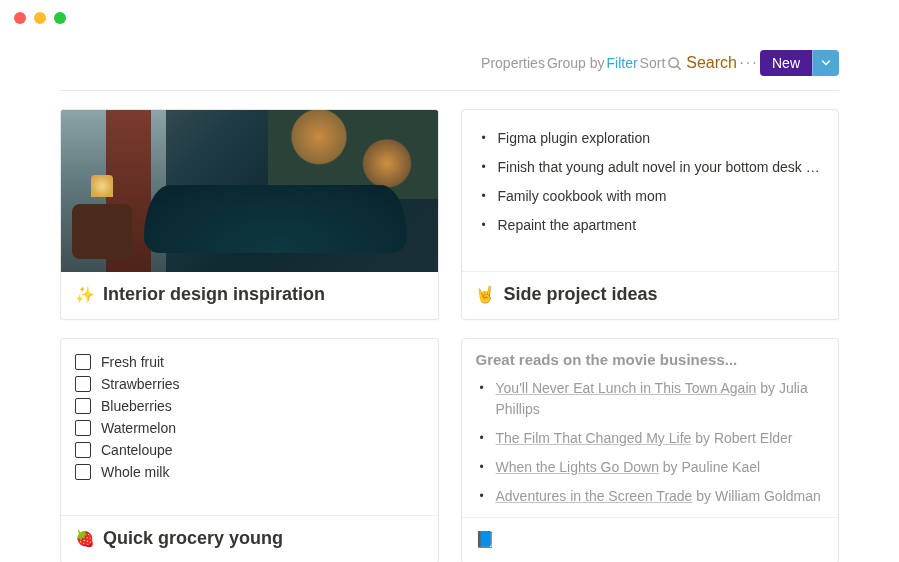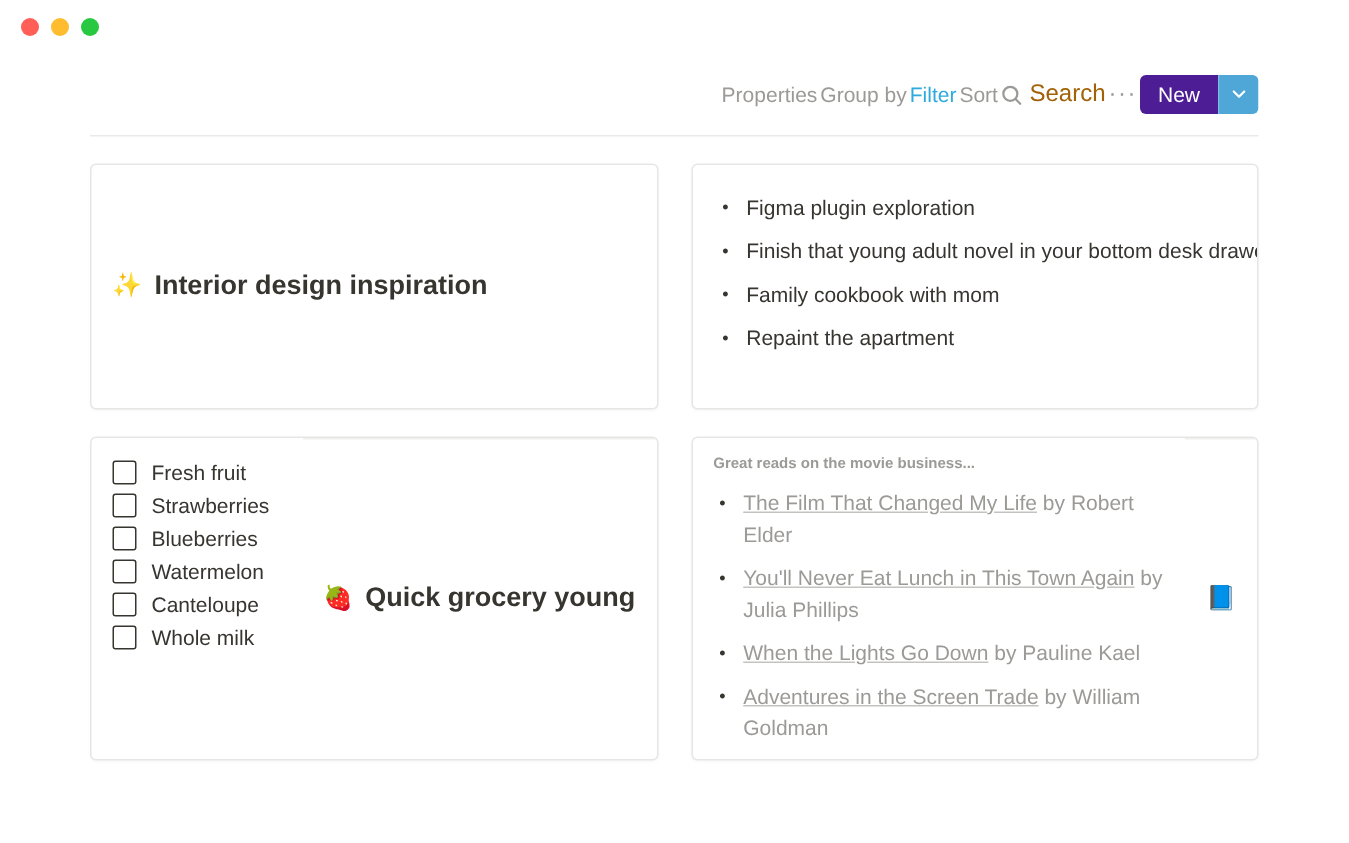--- a/index.html
+++ b/index.html
@@ -44,21 +44,21 @@
     .new-chevron { background: #4ea7d6; border: none; border-left: 1px solid rgba(255,255,255,0.25); border-radius: 0 4px 4px 0; padding: 5px 8px; display: flex; align-items: center; cursor: pointer; }
     .new-chevron svg { width: 10px; height: 10px; fill: #fff; }
     .grid { display: grid; grid-template-columns: 1fr 1fr; gap: 18px 22px; }
     .card {
       border: 1px solid #e6e6e4;
       border-radius: 4px;
       background: #fff;
       box-shadow: 0 1px 2px rgba(15,15,15,0.03);
       overflow: hidden;
       display: flex;
-      flex-direction: row;
+      flex-direction: column;
     }
     .card-body { padding: 14px 16px 10px; flex: 1; }
     .card-body.tight { padding: 12px 14px 6px; }
     .card-title-bar {
       padding: 12px 14px 14px;
       display: flex;
       align-items: center;
       gap: 8px;
       border-top: 1px solid #f0efed;
     }
@@ -140,21 +140,21 @@
       padding: 3px 0;
       font-size: 14px;
       color: #37352f;
     }
     .checkbox {
       width: 16px; height: 16px;
       border: 1.5px solid #37352f;
       border-radius: 2px;
       flex-shrink: 0;
     }
-    .reads-heading { font-size: 10px; font-weight: 600; color: #9b9a97; margin-bottom: 6px; }
+    .reads-heading { font-size: 15px; font-weight: 600; color: #9b9a97; margin-bottom: 6px; }
     .reads-list { list-style: none; padding: 0; }
     .reads-list li {
       font-size: 14px;
       color: #37352f;
       padding: 4px 0 4px 20px;
       position: relative;
       line-height: 1.5;
     }
     .reads-list li::before {
       content: '•';
@@ -265,22 +265,22 @@
       <div class="card-title-bar">
         <span class="card-emoji">🍓</span>
         <span class="card-title-text">Quick grocery young</span>
       </div>
     </div>
 
     <div class="card">
       <div class="card-body tight">
         <div class="reads-heading">Great reads on the movie business...</div>
         <ul class="reads-list">
+          <li><span class="book-title">You'll Never Eat Lunch in This Town Again</span> <span class="reads-by"><span>by</span> <span>Julia Phillips</span></span></li>
           <li><span class="book-title">The Film That Changed My Life</span> <span class="reads-by"><span>by</span> <span>Robert Elder</span></span></li>
-          <li><span class="book-title">You'll Never Eat Lunch in This Town Again</span> <span class="reads-by"><span>by</span> <span>Julia Phillips</span></span></li>
           <li><span class="book-title">When the Lights Go Down</span> <span class="reads-by"><span>by</span> <span>Pauline Kael</span></span></li>
           <li><span class="book-title">Adventures in the Screen Trade</span> <span class="reads-by"><span>by</span> <span>William Goldman</span></span></li>
         </ul>
       </div>
       <div class="card-title-bar">
         <span class="card-emoji">📘</span>
       </div>
     </div>
 
   </div>

